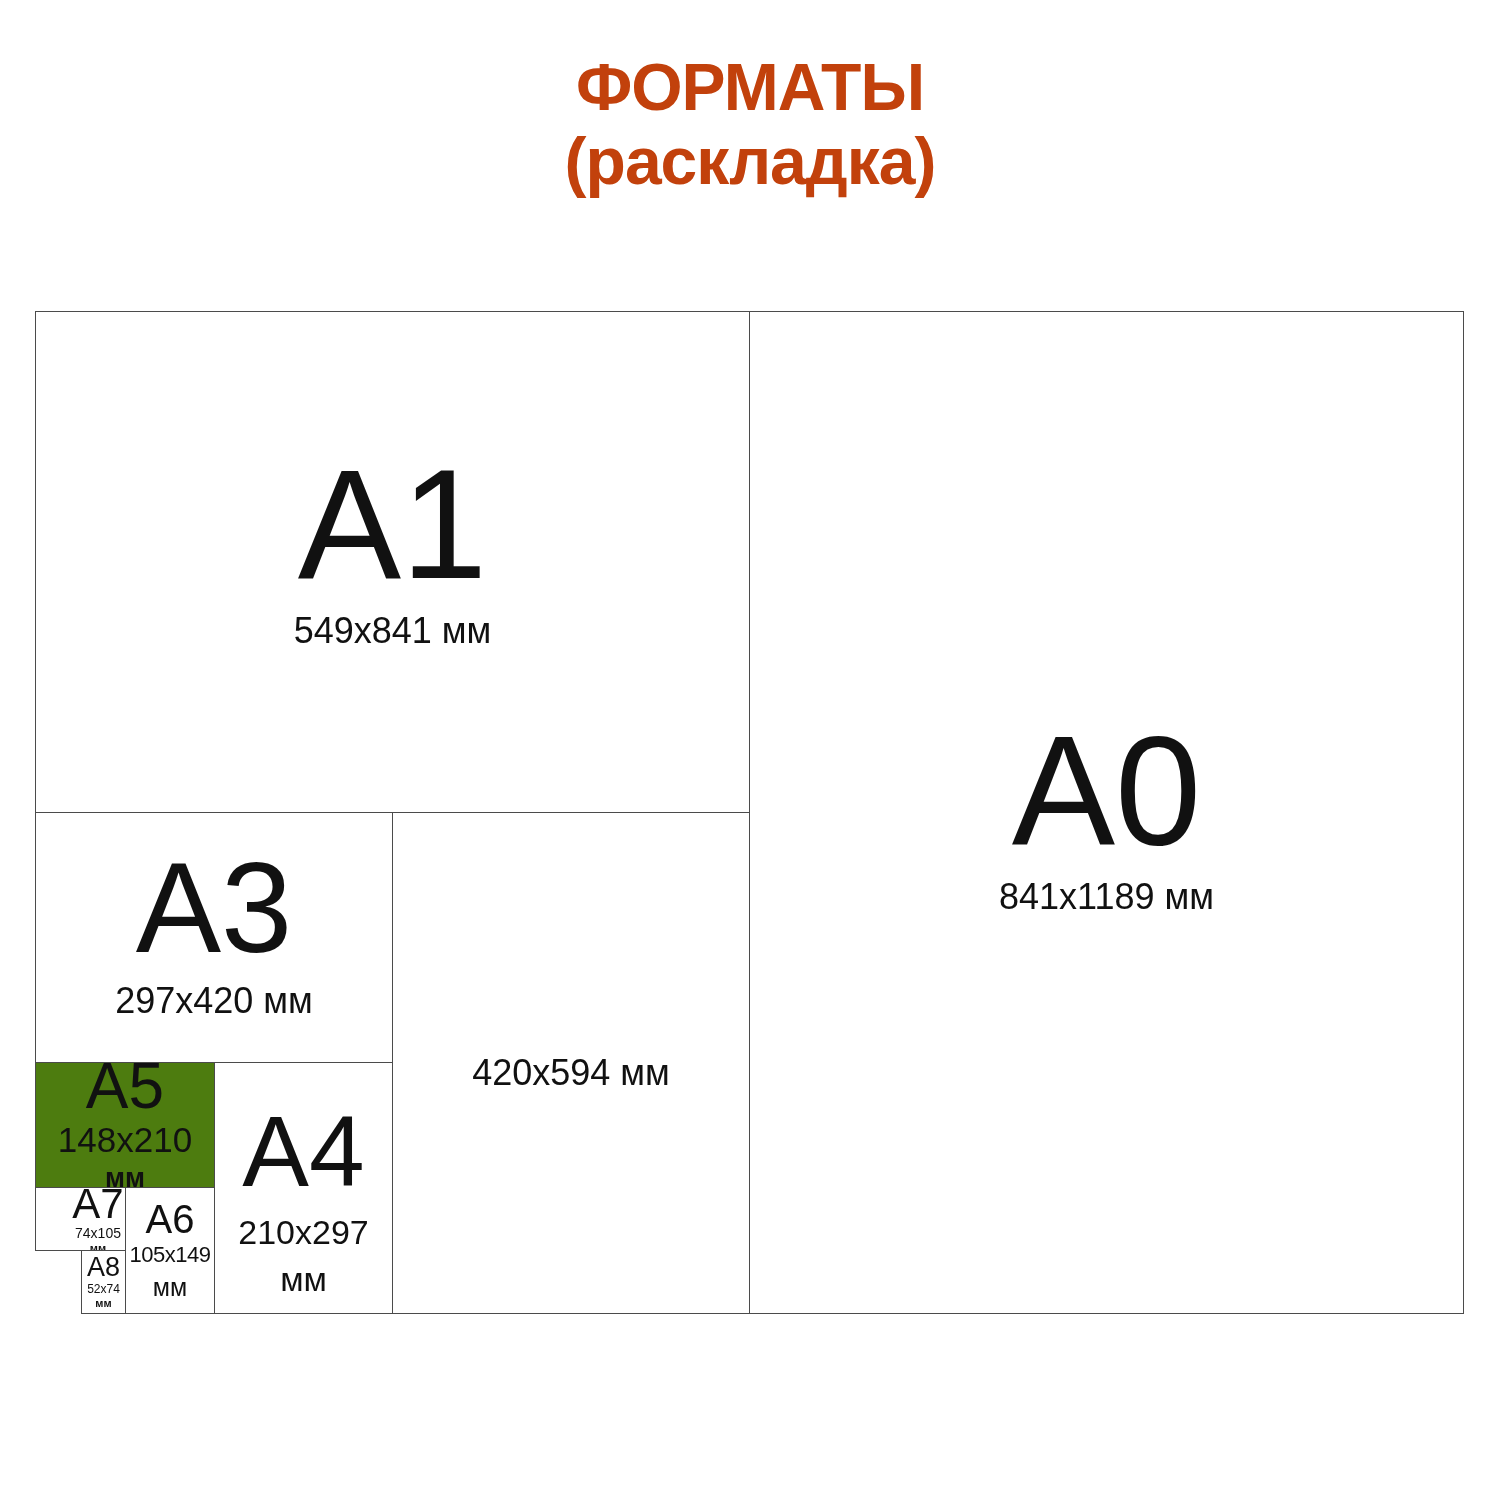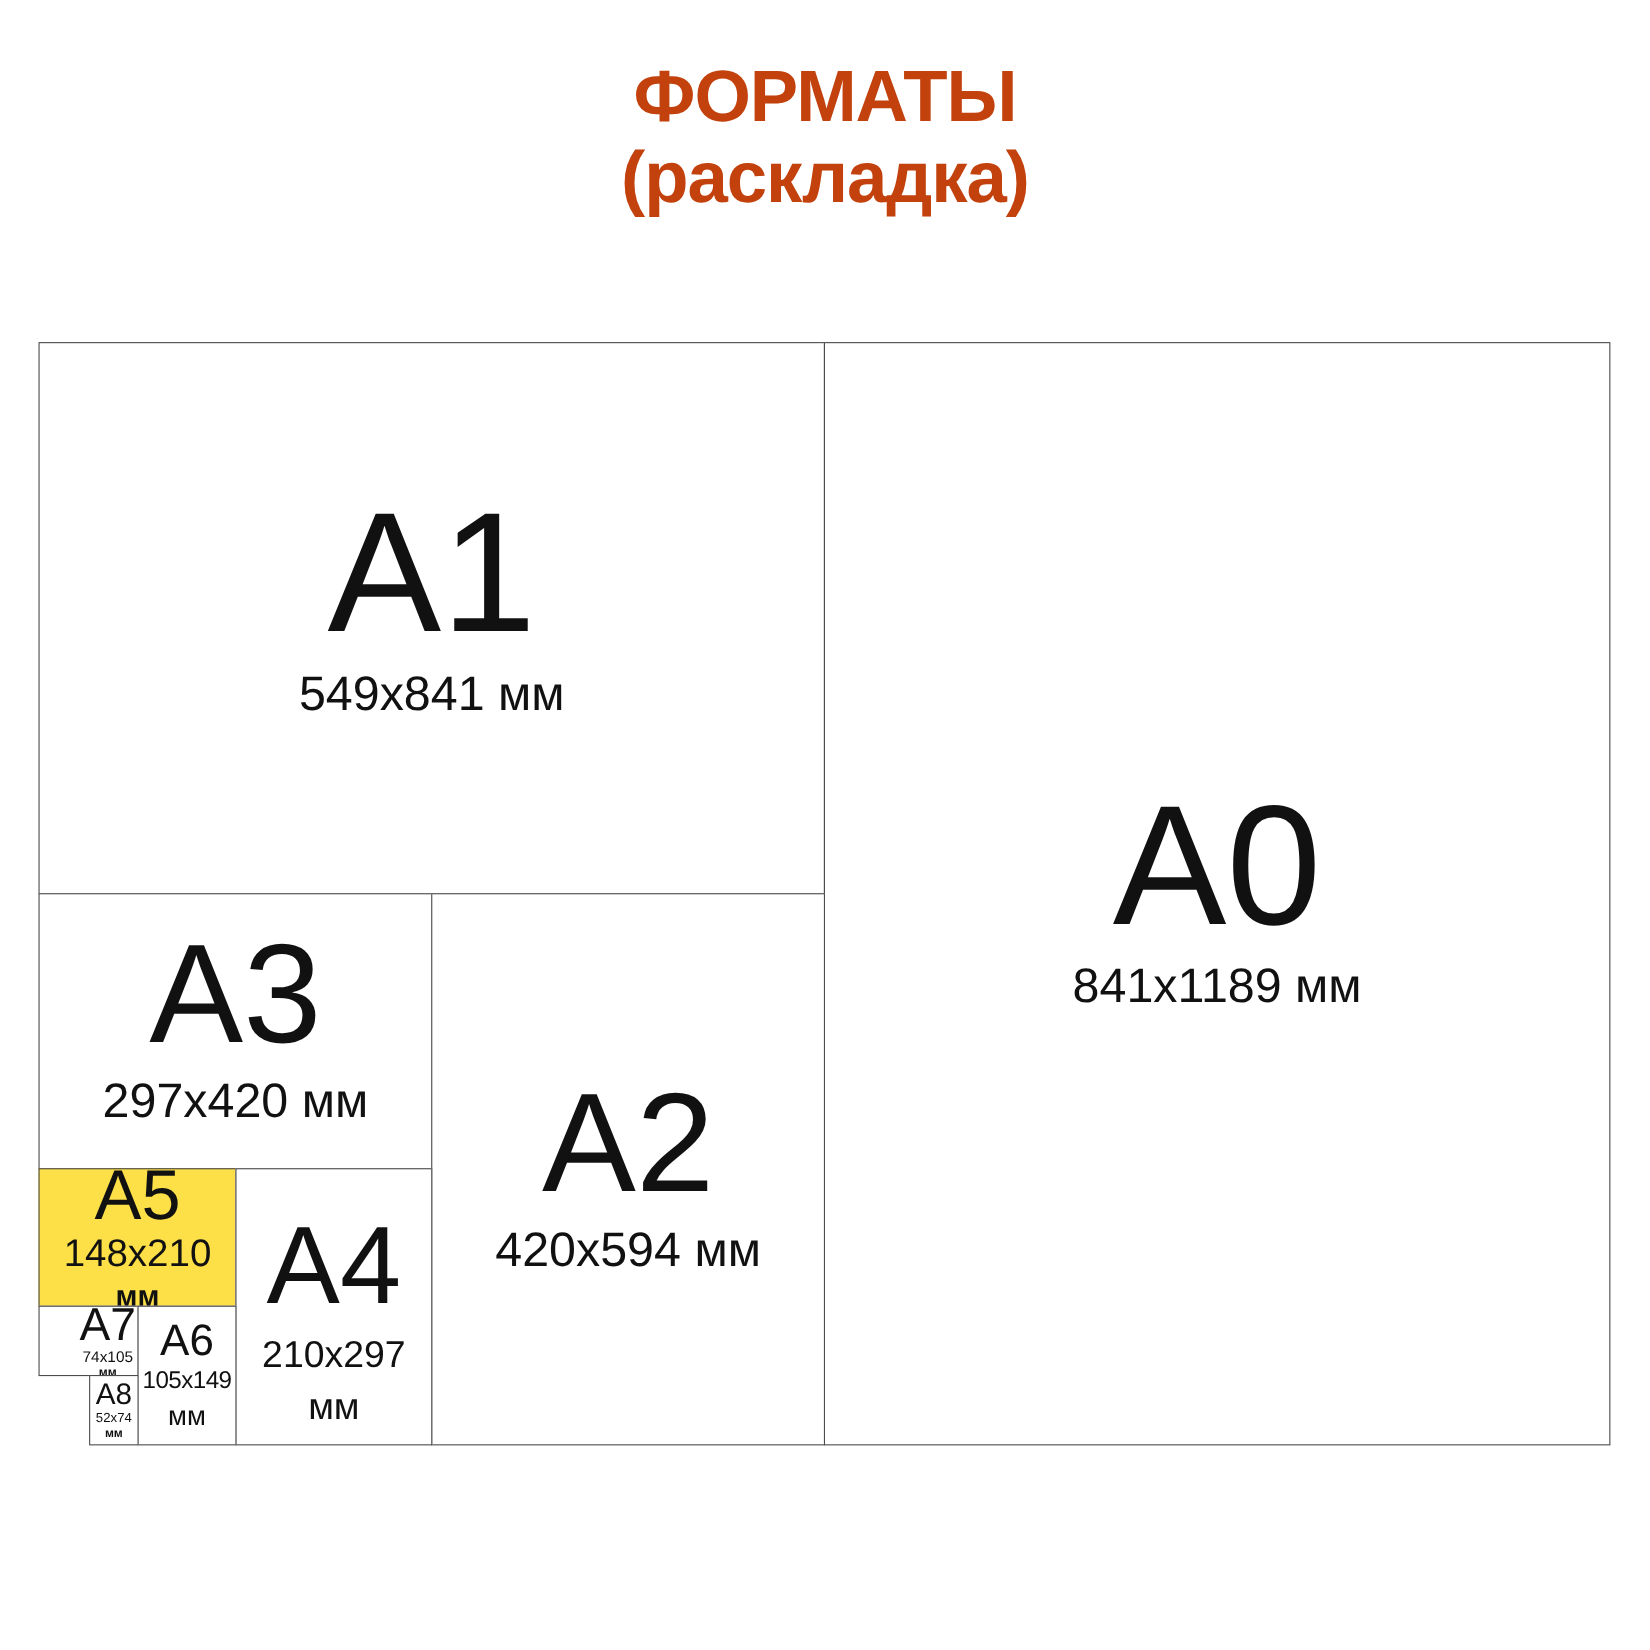--- a/index.html
+++ b/index.html
@@ -66,21 +66,21 @@
 
   
   .a1 .lbl, .a0 .lbl { font-size: 155px; }
   .a2 .lbl, .a3 .lbl { font-size: 128px; }
   .a4 .lbl { font-size: 100px; }
   .a5 .lbl { font-size: 64px; line-height: 0.95; }
   .a7 .lbl { font-size: 42px; line-height: 0.95; }
   .a6 .lbl { font-size: 40px; line-height: 0.95; }
   .a8 .lbl { font-size: 27px; line-height: 0.95; }
 
-  .a1 .dims, .a0 .dims, .a2 .dims, .a3 .dims { font-size: 44px; margin-top: 8px; }
+  .a1 .dims, .a0 .dims, .a2 .dims, .a3 .dims { font-size: 36px; margin-top: 8px; }
   .a4 .dims { font-size: 34px; margin-top: 12px; text-align: center; }
   .a5 .dims { font-size: 35px; margin-top: 4px; }
   .a6 .dims { font-size: 22px; margin-top: 4px; letter-spacing: -0.5px; }
   .a7 .dims { font-size: 14px; margin-top: 2px; }
   .a8 .dims { font-size: 12px; margin-top: 1px; }
 
   .a4 .unit { font-size: 34px; margin-top: 8px; }
   .a5 .unit { font-size: 27px; font-weight: 700; margin-top: 3px; }
   .a6 .unit { font-size: 25px; font-weight: 500; margin-top: 5px; }
   .a7 .unit { font-size: 11px; font-weight: 700; margin-top: 1px; }
@@ -119,26 +119,25 @@
 
   <div class="box a3">
     <div class="stack">
       <div class="lbl">A3</div>
       <div class="dims">297x420 мм</div>
     </div>
   </div>
 
   <div class="box a2">
     <div class="stack">
-      <div class="lbl">A2</div>
       <div class="dims">420x594 мм</div>
     </div>
   </div>
 
-  <div class="box a5" style="background-color: #fde047;">
+  <div class="box a5" style="background-color: #4d7c0f;">
     <div class="stack">
       <div class="lbl">A5</div>
       <div class="dims">148x210</div>
       <div class="unit">мм</div>
     </div>
   </div>
 
   <div class="box a4">
     <div class="stack">
       <div class="lbl">A4</div>

